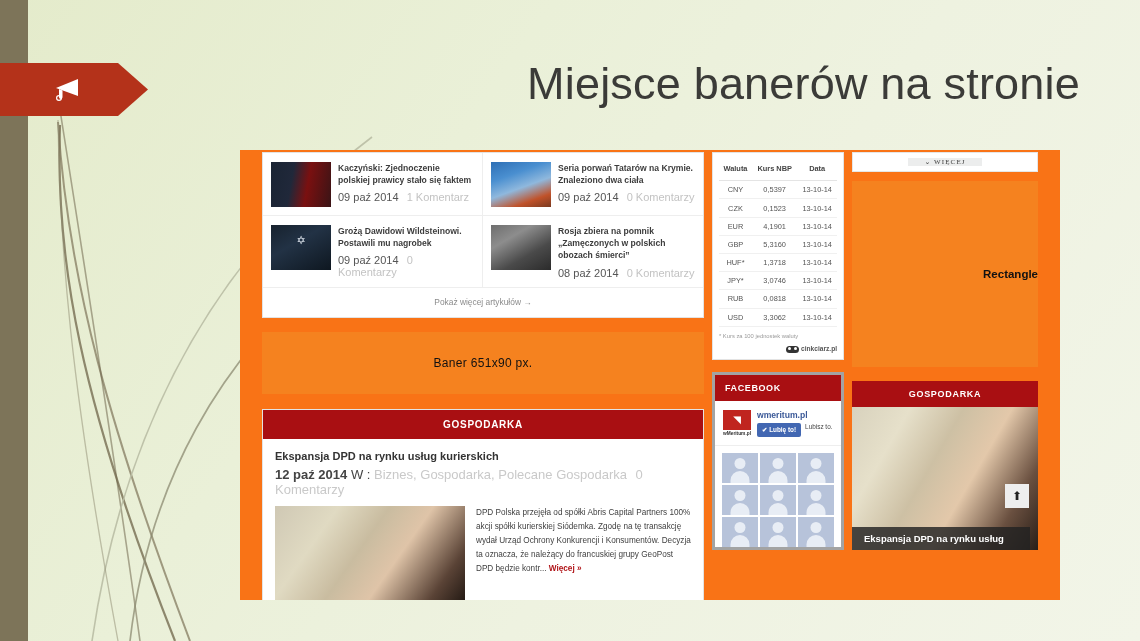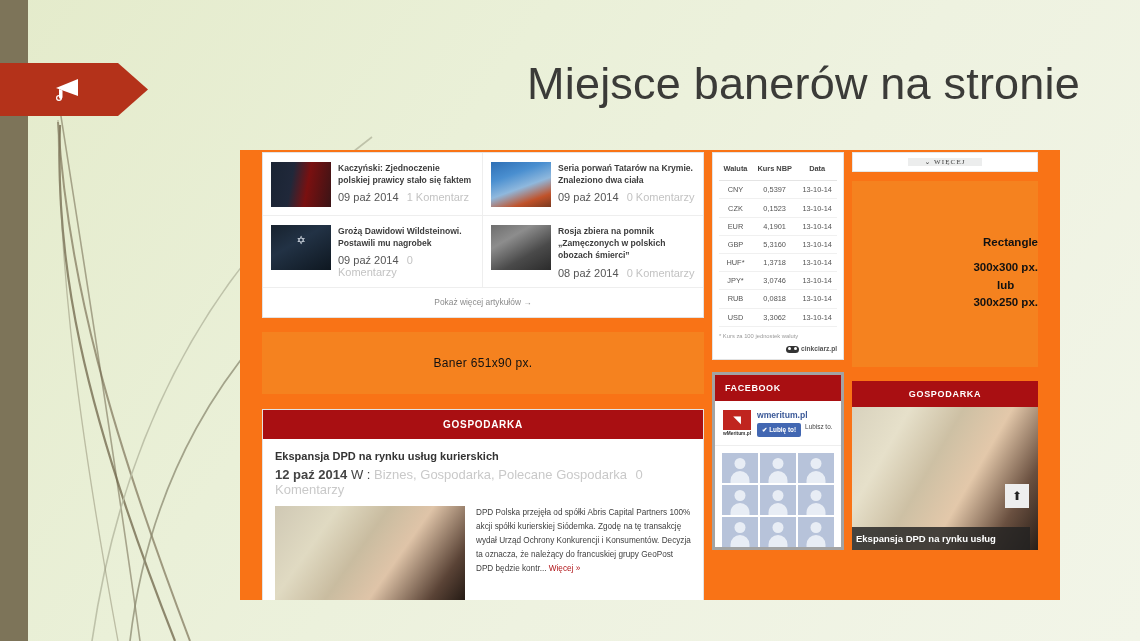--- a/index.html
+++ b/index.html
@@ -99,21 +99,21 @@
   .art-title{ font-size:11px; font-weight:bold; color:#333; }
   .art-meta{ margin-top:5px; font-size:13px; color:#444; }
   .art-meta .cats{ color:#c9c9c9; }
   .art-meta .cmt{ color:#c9c9c9; margin-left:5px; }
   .art-flow{ display:flex; gap:11px; margin-top:9px; }
   .art-img{
     width:190px; height:95px; flex:0 0 190px;
     background:linear-gradient(125deg,#cfc8b4 0%,#e0dac2 25%,#c9bca0 45%,#dfc4a8 62%,#5a4336 86%,#241a14 100%);
   }
   .art-text{ font-size:8.2px; line-height:1.72; color:#3f3f3f; }
-  .art-text .wiecej{ color:#b01418; font-weight:400; }
+  .art-text .wiecej{ color:#b01418; font-weight:700; }
 
   
   .mid-col{ position:absolute; left:472px; top:2px; width:132px; }
   .rate-box{ background:#fff; border:1px solid #e3e3e3; padding:7px 6px 6px; }
   table.rates{ width:100%; border-collapse:collapse; }
   table.rates th{
     font-size:7.4px; font-weight:bold; color:#444;
     padding:4px 2px 7px; text-align:center; line-height:1.25;
     border-bottom:1px solid #e4e4e4;
   }
@@ -199,21 +199,21 @@
   .gosp-right .sec-head{ font-size:9px; padding:8px 10px; }
   .gr-img{
     position:relative; width:186px; height:143px;
     background:linear-gradient(120deg,#d8d2bd 0%,#e6e0ca 22%,#cdc0a4 42%,#e3c8aa 60%,#6a5040 82%,#2a1f18 100%);
     overflow:hidden;
   }
   .gr-caption{
     position:absolute; left:0; right:8px; bottom:0;
     background:rgba(34,34,34,.82); color:#fff;
     font-size:9.5px; font-weight:bold;
-    padding:6px 4px;
+    padding:6px 12px;
   }
   .to-top{
     position:absolute; right:9px; bottom:42px;
     width:24px; height:24px; background:#eee;
     display:flex; align-items:center; justify-content:center;
     font-size:12px; color:#222;
   }
 </style>
 </head>
 <body>
@@ -410,23 +410,20 @@
 
     <div class="wiecej-bar">
       <div class="wiecej-btn">
         <span>⌄</span>
         <span>WIĘCEJ</span>
       </div>
     </div>
 
     <div class="rect-ad">
       <div class="l1">Rectangle</div>
-      <div class="l2" style="white-space:pre-line">300x300 px.
-lub
-300x250 px.</div>
     </div>
 
     <div class="gosp-right">
       <div class="sec-head">GOSPODARKA</div>
       <div class="gr-img">
         <div class="to-top">⬆</div>
         <div class="gr-caption">Ekspansja DPD na rynku usług</div>
       </div>
     </div>
   </div>

